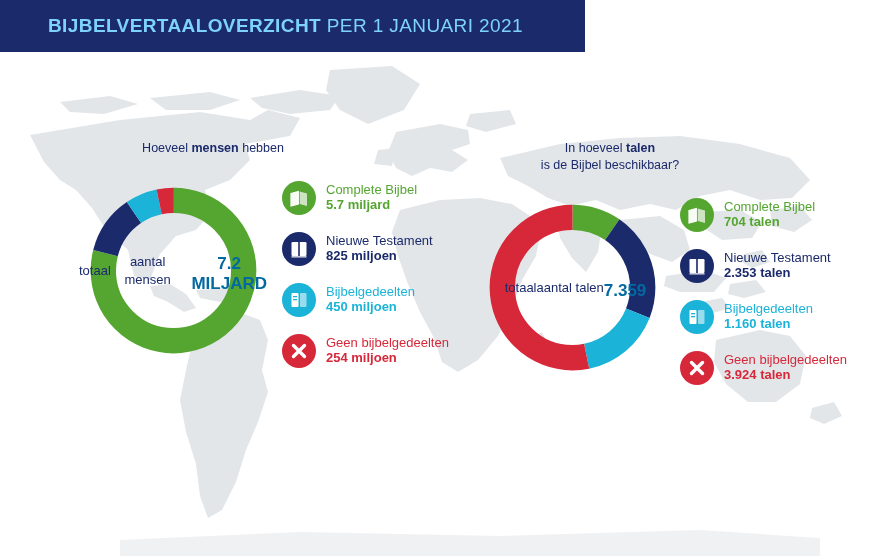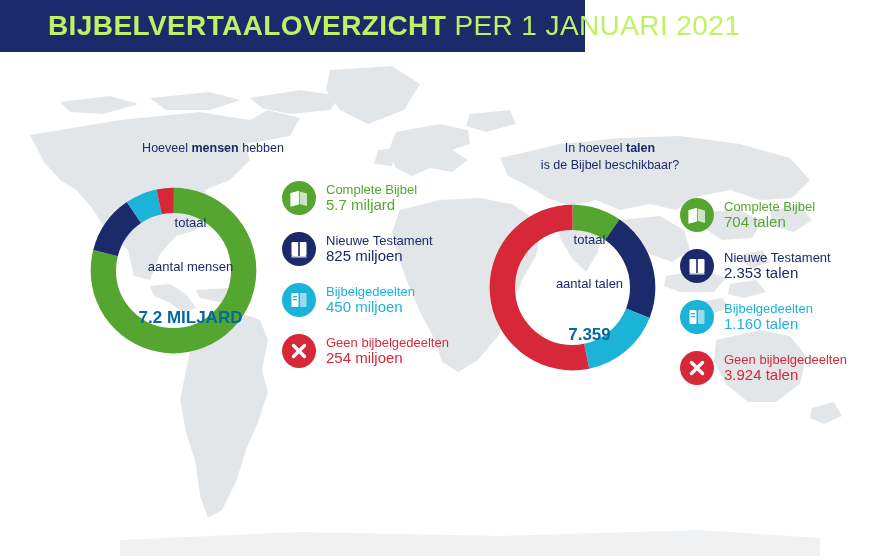--- a/index.html
+++ b/index.html
@@ -37,22 +37,22 @@
     top: 0;
     width: 585px;
     height: 52px;
     background: #1b2a6b;
     z-index: 5;
     display: flex;
     align-items: center;
   }
   #header .htext {
     margin-left: 48px;
-    color: #bef264;
-    font-size: 28px;
+    color: #7dd3fc;
+    font-size: 19px;
     letter-spacing: 0.4px;
     white-space: nowrap;
   }
   #header .htext .strong {
     font-weight: bold;
   }
   #header .htext .light {
     font-weight: normal;
   }
   
@@ -82,30 +82,29 @@
   .donutwrap {
     position: absolute;
     left: 16px;
     top: 0;
     width: 195px;
     height: 195px;
   }
   #panel-right .donutwrap { left: 20px; }
   .donut-center {
     position: absolute;
-    left: 17px; top: 0;
+    left: 3px; top: 0;
     width: 195px;
     height: 195px;
     display: flex;
-    flex-direction: column;
+    flex-direction: row;
     align-items: center;
     justify-content: center;
     text-align: center;
     pointer-events: none;
-    gap: 26px;
   }
   .donut-center .l1 {
     color: #1b2a6b;
     font-size: 13px;
     line-height: 18px;
   }
   .donut-center .l2 {
     color: #1b2a6b;
     font-size: 13px;
     line-height: 18px;
@@ -138,23 +137,23 @@
   }
   .legend-text {
     padding-top: 1px;
   }
   .legend-label {
     font-size: 13px;
     line-height: 15px;
     white-space: nowrap;
   }
   .legend-value {
-    font-size: 15px;
+    font-size: 13px;
     line-height: 15px;
-    font-weight: normal;
+    font-weight: bold;
     white-space: nowrap;
   }
   .c-green  { color: #55a630; }
   .c-navy   { color: #1b2a6b; }
   .c-cyan   { color: #1bb3d8; }
   .c-red    { color: #d62839; }
 </style>
 </head>
 <body>
 

